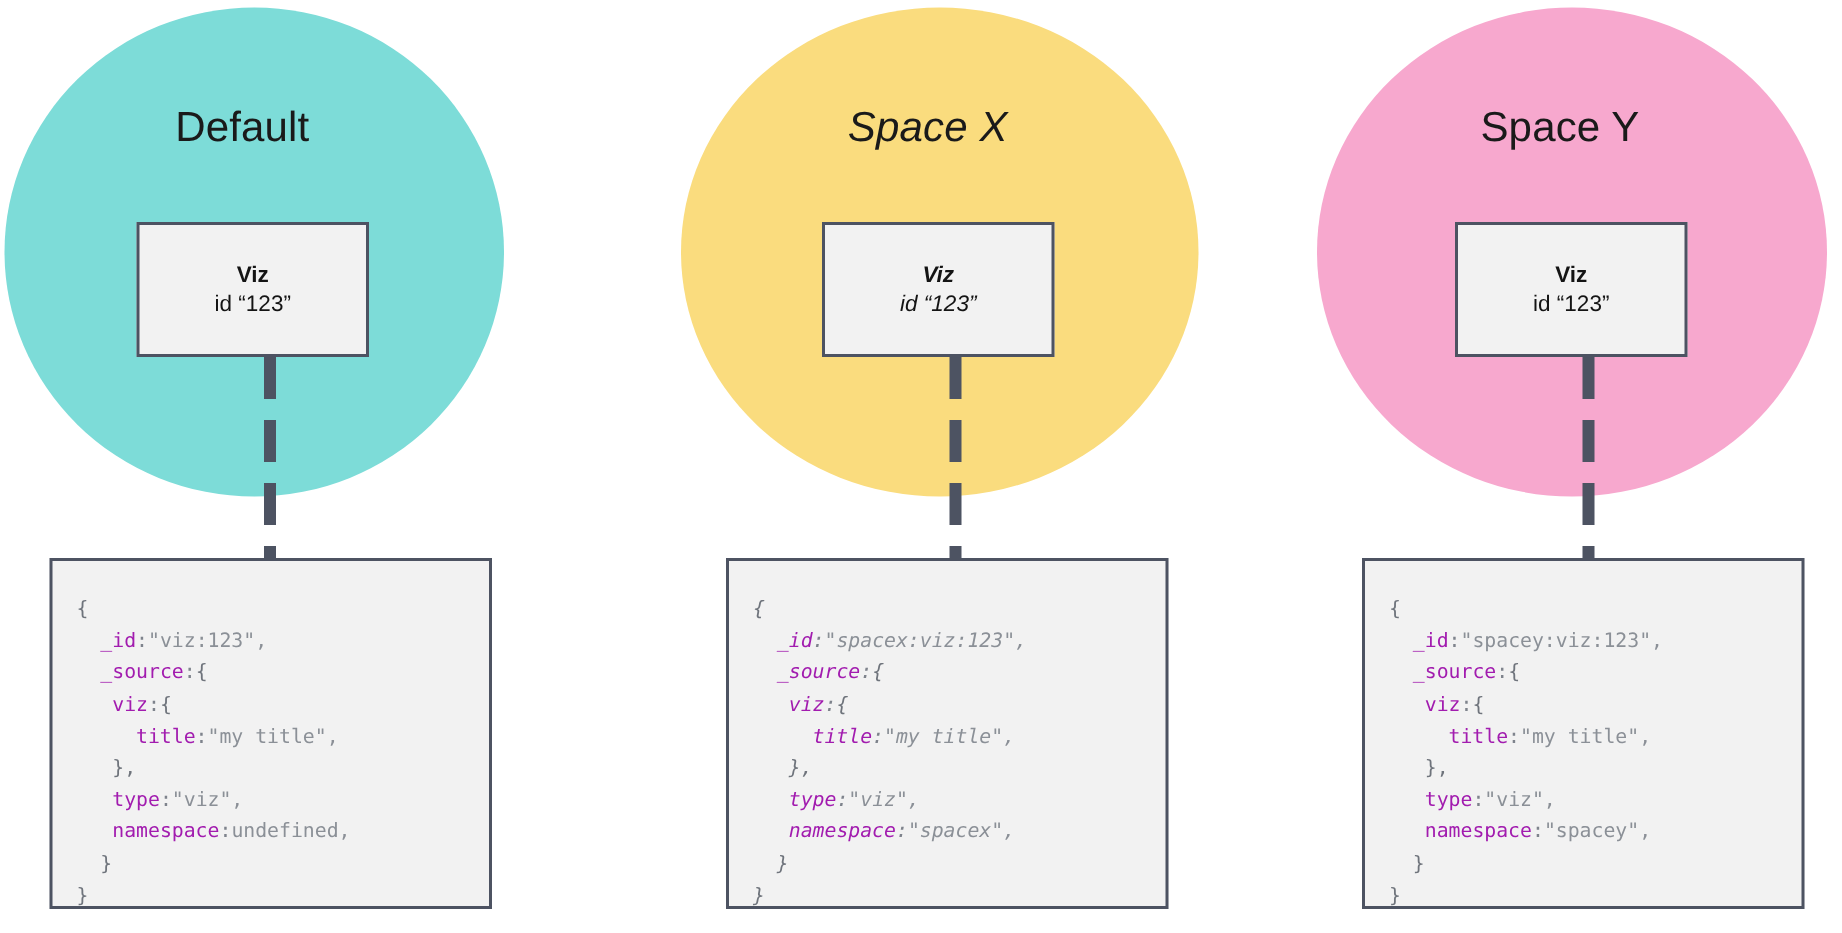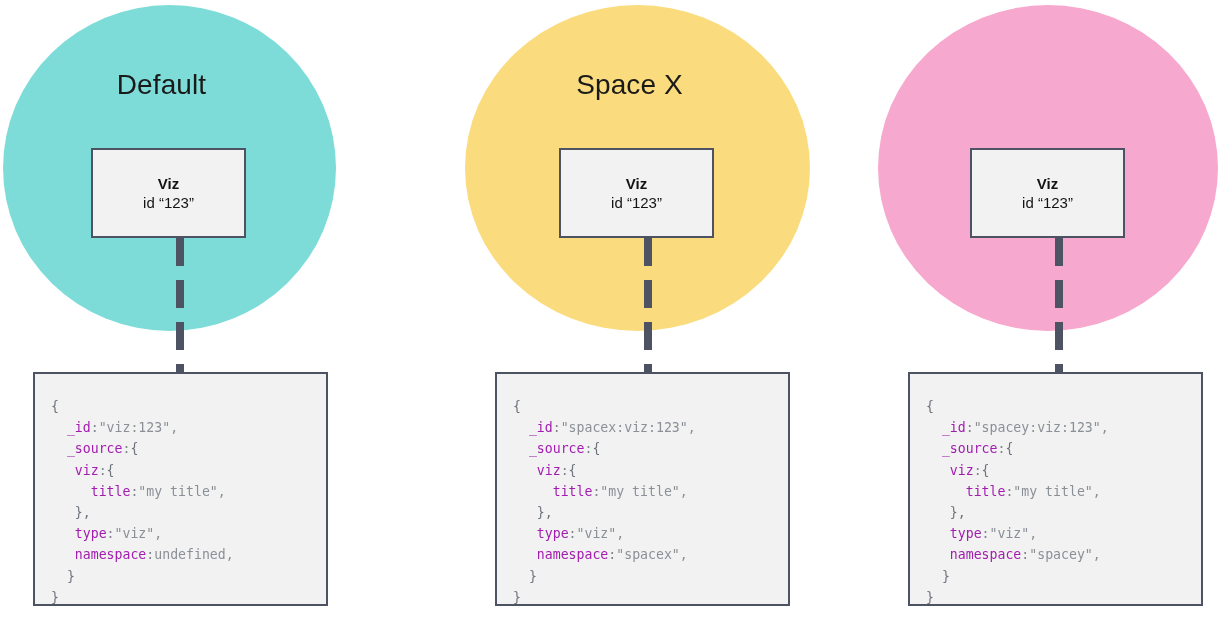--- a/index.html
+++ b/index.html
@@ -22,21 +22,21 @@
   }
 
   
   .panel {
     position: absolute;
     top: 0;
     width: 360px;
     height: 622px;
   }
   .panel-1 { left: -5px; }
-  .panel-2 { left: 457px; }
+  .panel-2 { left: 446px; font-style: italic; }
   .panel-3 { left: 870px; }
 
   
   .space-circle {
     position: absolute;
     left: 8px;
     top: 5px;
     width: 333px;
     height: 326px;
     border-radius: 50%;
@@ -202,20 +202,21 @@
    <span class="b">},</span>
    <span class="k">type</span><span class="p">:</span><span class="v">"viz",</span>
    <span class="k">namespace</span><span class="p">:</span><span class="v">"spacex",</span>
   <span class="b">}</span>
 <span class="b">}</span></pre>
     </div>
   </div>
 
   <div class="panel panel-3">
     <div class="space-circle" style="background:#f7a8ce"></div>
+    <div class="space-title">Space Y</div>
 
     <div class="viz-box">
       <div class="viz-title">Viz</div>
       <div class="viz-sub">id “123”</div>
     </div>
 
     <div class="connector">
       <div class="dash dash-a"></div>
       <div class="dash dash-b"></div>
       <div class="dash dash-c"></div>

